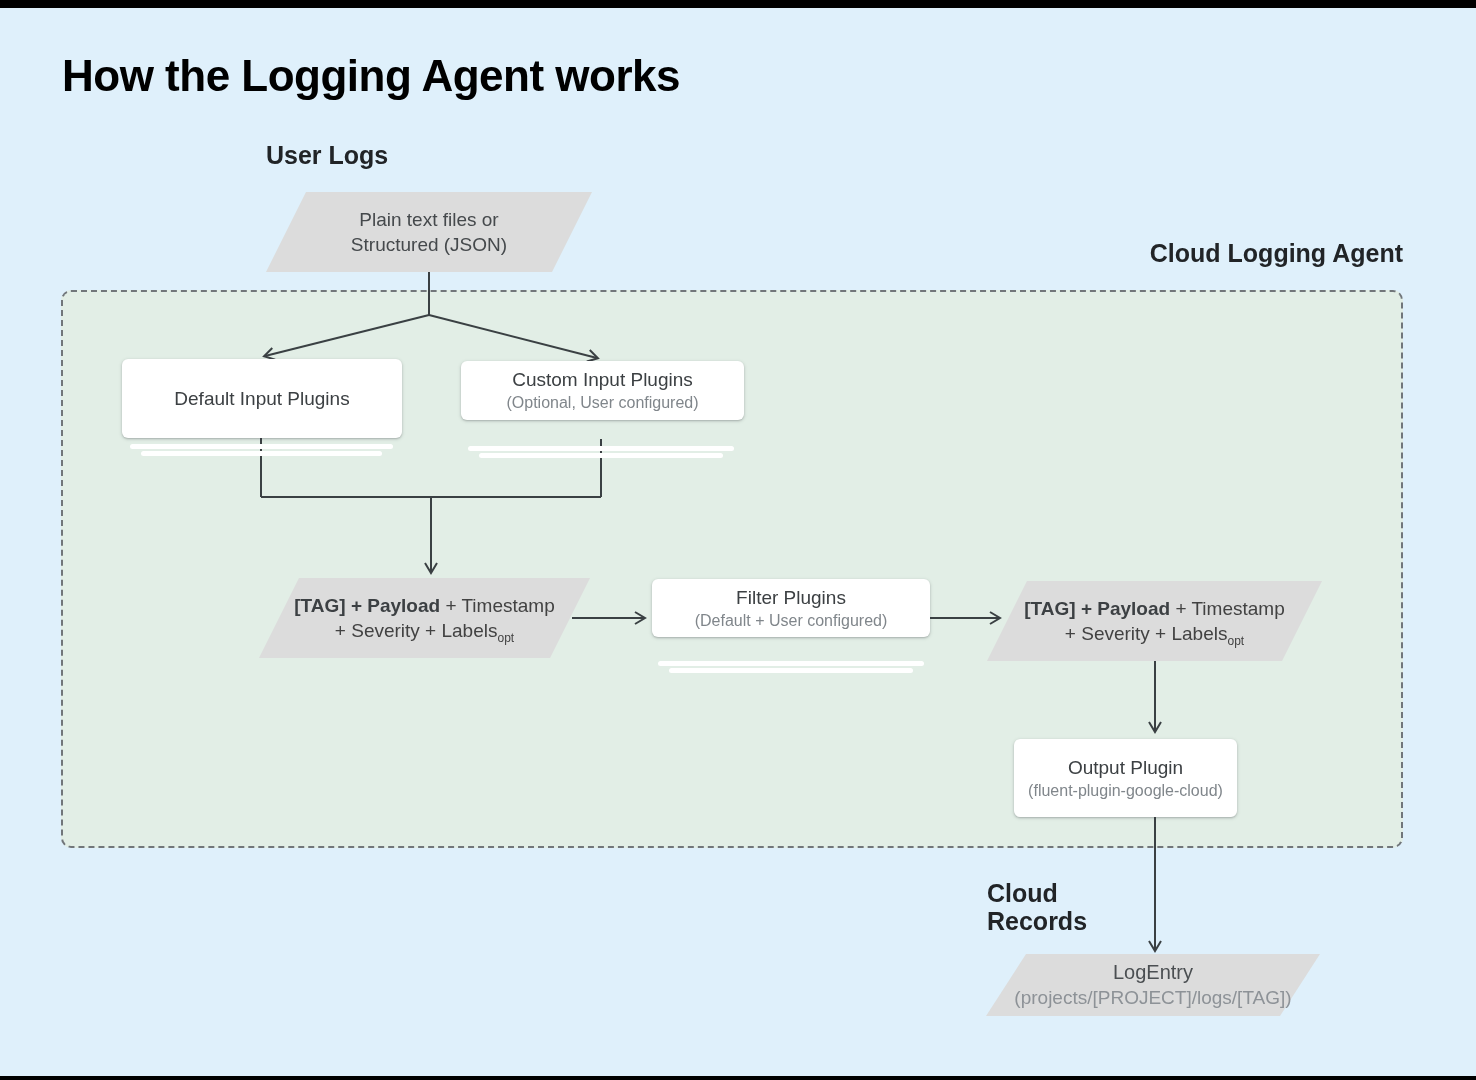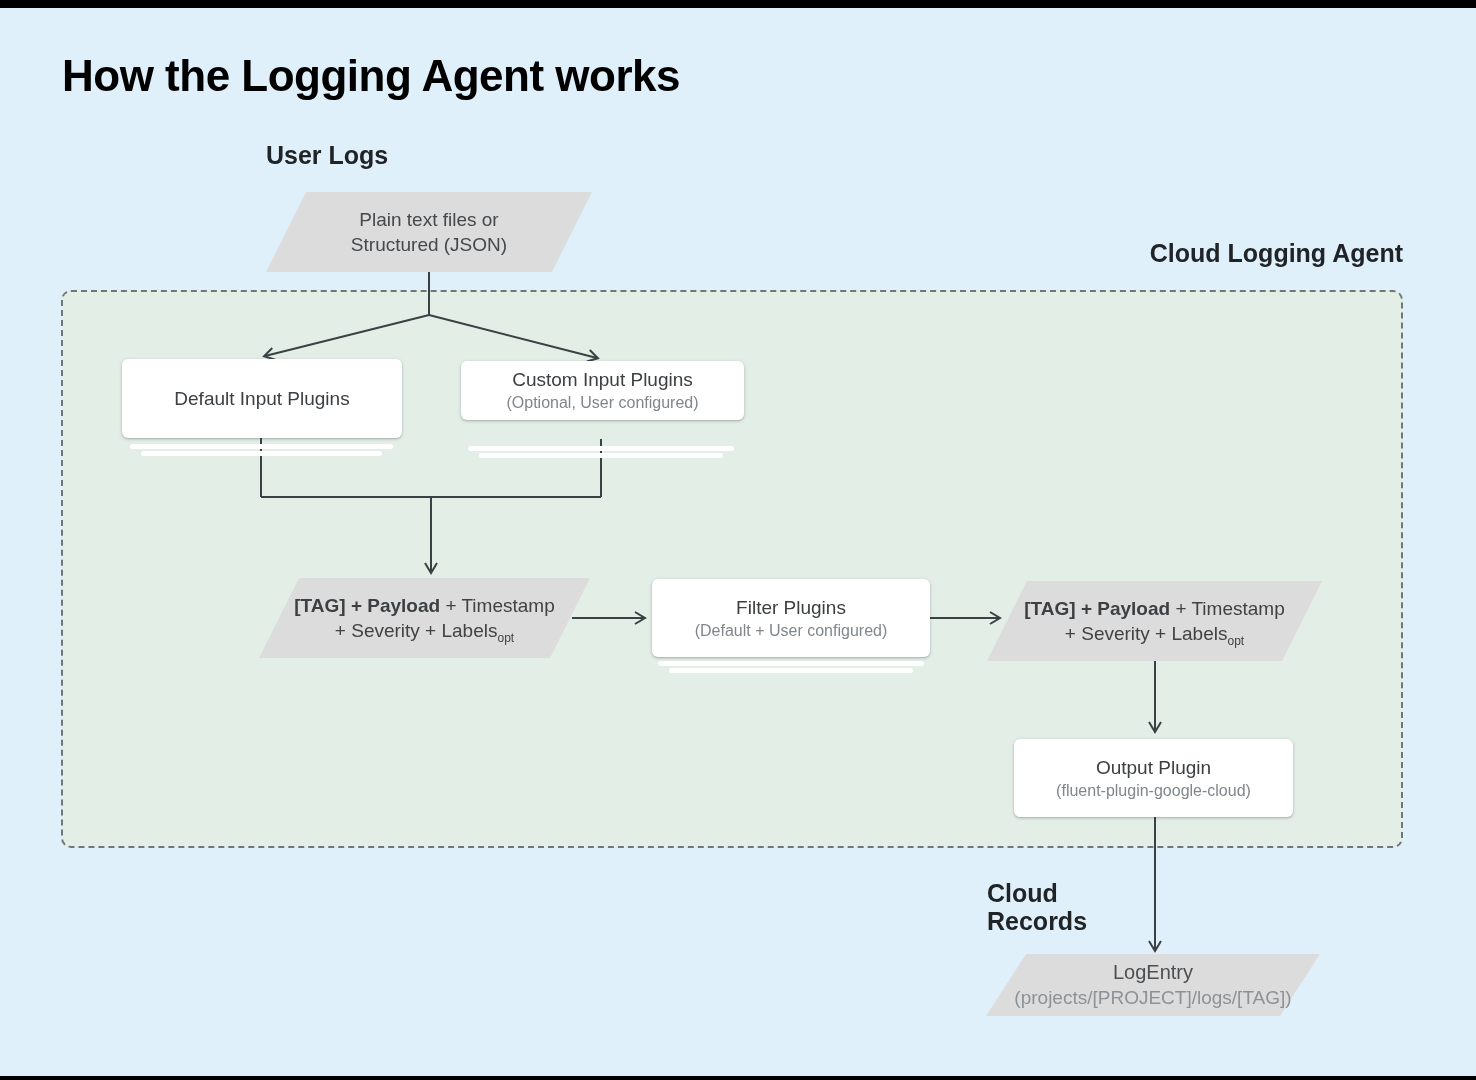--- a/index.html
+++ b/index.html
@@ -124,37 +124,37 @@
   <div class="stack-bar" style="left:479px;top:453px;width:244px;"></div>
 
   <div class="section-label" id="label-log-records-left">Log Records</div>
 
   <div class="para para-record" style="left:259px;top:578px;width:331px;height:80px;">
     <div class="shape"></div>
     <div class="txt"><b>[TAG] + Payload</b><span> + Timestamp</span></div>
     <div class="txt"><span>+ Severity + Labels</span><sub>opt</sub></div>
   </div>
 
-  <div class="node" style="left:652px;top:579px;width:278px;height:78px;">
+  <div class="node" style="left:652px;top:579px;width:278px;height:58px;">
     <div class="title">Filter Plugins</div>
     <div class="sub">(Default + User configured)</div>
   </div>
   <div class="stack-bar" style="left:658px;top:661px;width:266px;"></div>
   <div class="stack-bar" style="left:669px;top:668px;width:244px;"></div>
 
 
   <div class="section-label" id="label-log-records-right">Log Records</div>
 
   <div class="para para-record" style="left:987px;top:581px;width:335px;height:80px;">
     <div class="shape"></div>
     <div class="txt"><b>[TAG] + Payload</b><span> + Timestamp</span></div>
     <div class="txt"><span>+ Severity + Labels</span><sub>opt</sub></div>
   </div>
 
-  <div class="node" style="left:1014px;top:739px;width:279px;height:78px;">
+  <div class="node" style="left:1014px;top:739px;width:223px;height:78px;">
     <div class="title">Output Plugin</div>
     <div class="sub">(fluent-plugin-google-cloud)</div>
   </div>
 
   <div class="section-label" id="label-cloud-logging">
     <div>Cloud</div>
     <div>Records</div>
   </div>
 
   <div class="para" id="node-log-entry" style="left:986px;top:954px;width:334px;height:62px;">

